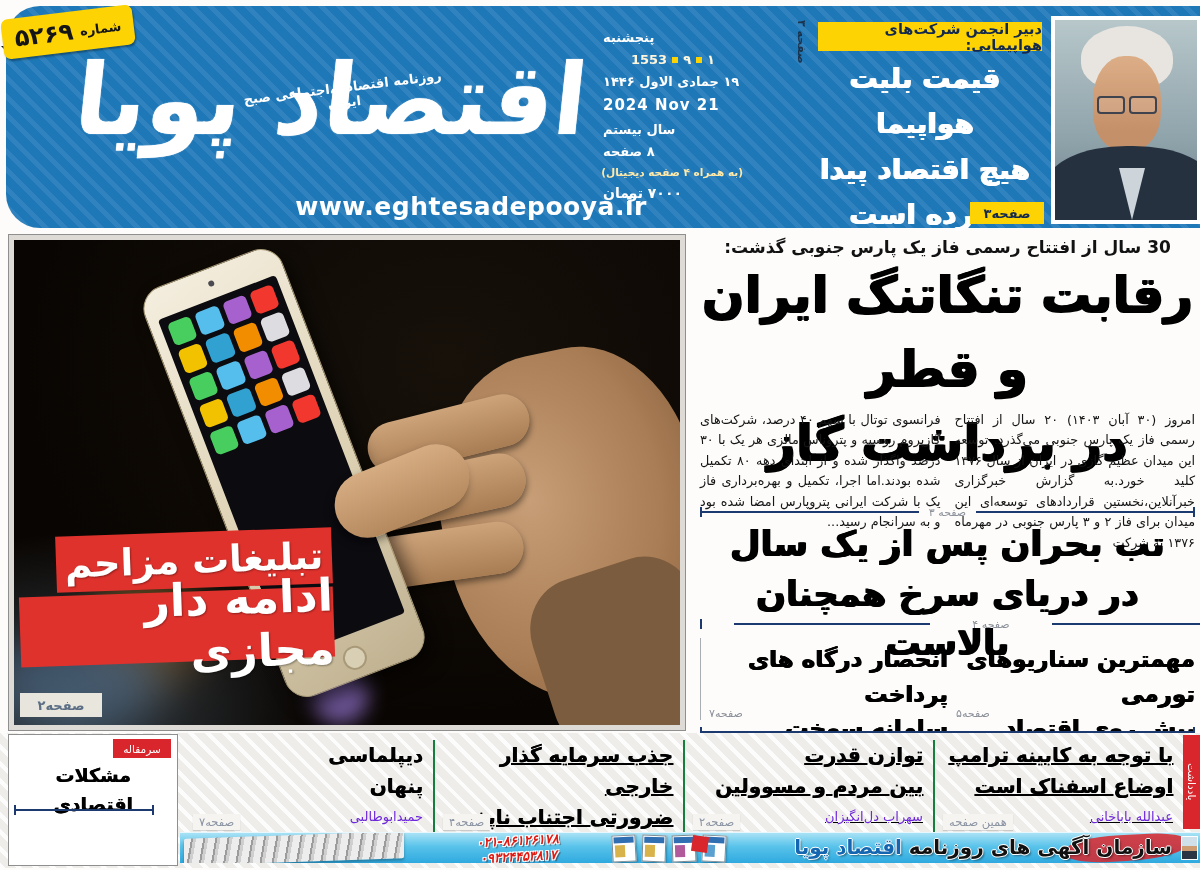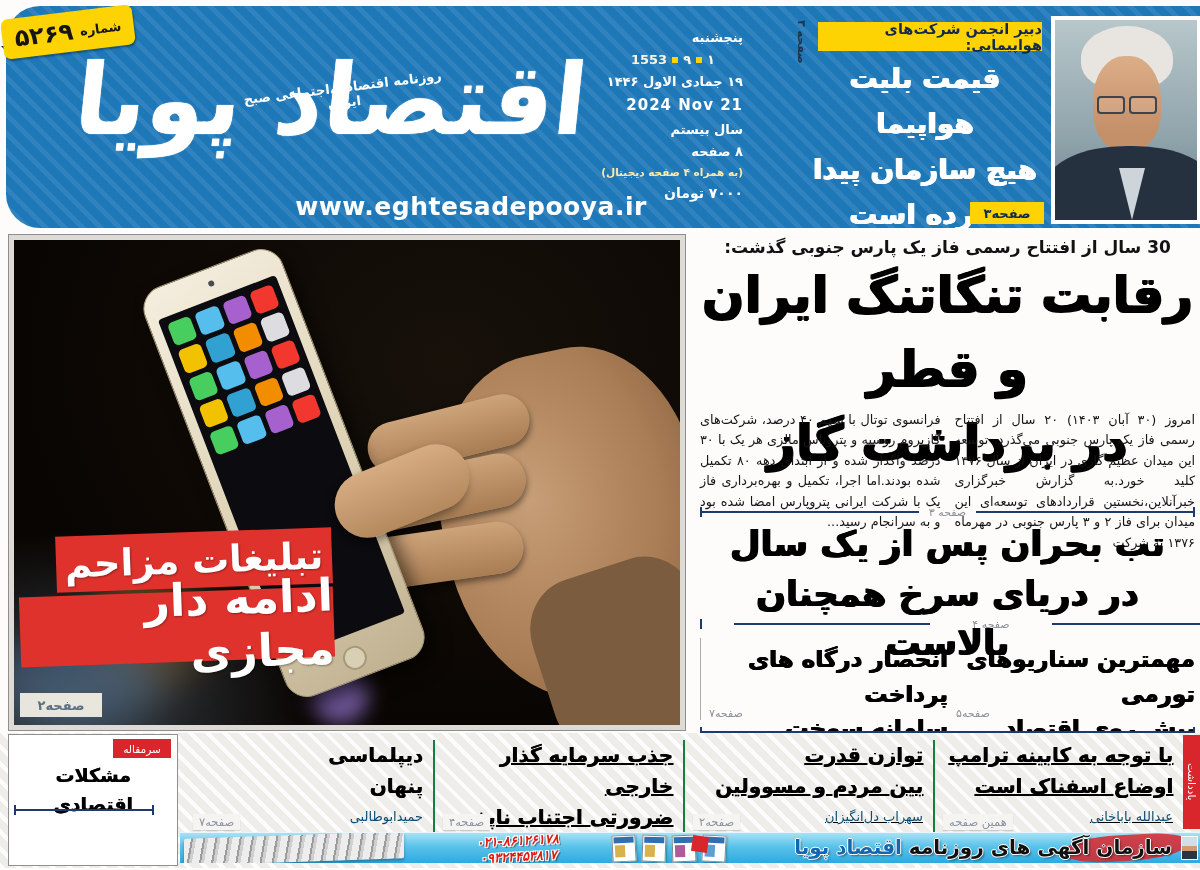--- a/index.html
+++ b/index.html
@@ -19,21 +19,21 @@
   .badge-fold { position:absolute; left:1px; top:46px; width:0; height:0;
     border-right:13px solid #141414; border-bottom:13px solid transparent; z-index:5; }
   .mast-title { position:absolute; left:40px; top:12px; width:570px; height:165px; color:#fff;
     font-size:95px; font-weight:bold; text-align:center; line-height:165px; direction:rtl;
     transform:skewX(-6deg) scaleY(1.04); text-shadow:0 0 1px #fff; white-space:nowrap; }
   .mast-tagline { position:absolute; left:235px; top:74px; width:205px; color:#fff; font-size:13px;
     font-weight:bold; direction:rtl; text-align:center; transform:rotate(-7deg); z-index:3; }
   .mast-url { position:absolute; left:280px; top:186px; width:370px; text-align:center; color:#fff;
     font-size:25px; font-weight:bold; letter-spacing:.5px; }
   .dateblock { position:absolute; left:597px; top:22px; width:140px; color:#fff; direction:rtl;
-    text-align:right; font-size:13px; line-height:1.55; font-weight:bold; white-space:nowrap; }
+    text-align:left; font-size:13px; line-height:1.55; font-weight:bold; white-space:nowrap; }
   .dateblock .row { margin-bottom:2px; }
   .fa-date { display:flex; direction:ltr; justify-content:center; align-items:center; gap:5px; color:#fdf6dd; }
   .fa-date .sq { width:6px; height:6px; background:#fdd304; display:inline-block; }
   .greg { font-size:15px; letter-spacing:1px; direction:ltr; }
   .supp { font-size:10.5px; font-weight:bold; color:#ffe9a8; }
   .price { font-size:14px; margin-top:3px; }
 
   
   .air-side-label { position:absolute; left:789px; top:14px; writing-mode:vertical-rl; font-size:11px;
     color:#1b2638; font-weight:bold; opacity:.85; }
@@ -143,21 +143,21 @@
   .ed-tab { position:absolute; top:4px; right:6px; width:58px; height:19px; background:#d9262c; color:#fff;
     font-size:10.5px; display:flex; align-items:center; justify-content:center; direction:rtl; }
   .ed-title { margin-top:26px; text-align:center; direction:rtl; font-size:19px; font-weight:bold;
     color:#000; line-height:1.5; text-shadow:.5px 0 0 #000; }
   .ed-rule { left:14px; top:804px; width:140px; }
   .notes-row { position:absolute; left:185px; top:740px; width:998px; height:92px; display:flex; direction:rtl; }
   .note { flex:1; position:relative; direction:rtl; padding:0 10px; }
   .note.sep { border-left:2px solid #15803d;text-decoration:underline; }
   .note .t { text-align:right; font-size:20px; font-weight:bold; color:#000; line-height:1.55;
     text-shadow:.5px 0 0 #000; }
-  .note .a { text-align:right; font-size:13px; color:#0c4a6e; margin-top:7px; }
+  .note .a { text-align:right; font-size:13px; color:#6d28d9; margin-top:7px; }
   .note .pg { position:absolute; left:8px; bottom:2px; font-size:11.5px; color:#8a93a3; background:#f6f4f0;
     padding:1px 6px; box-shadow:0 1px 1px rgba(0,0,0,.15); }
   .notes-tab { position:absolute; left:1183px; top:735px; width:17px; height:94px; background:#d9262c;
     color:#fff; writing-mode:vertical-rl; font-size:10.5px; display:flex; align-items:center;
     justify-content:center; letter-spacing:1px; }
 
   
   .banner { position:absolute; left:180px; top:832px; width:1020px; height:31px;
     background:linear-gradient(180deg,#a8e2f5 0%, #59c3ea 45%, #2fa9df 100%);
     border-top:1px solid #e8f7fd; overflow:hidden; }
@@ -210,21 +210,21 @@
       <div class="row">سال بیستم</div>
       <div class="row">۸ صفحه</div>
       <div class="row supp">(به همراه ۴ صفحه دیجیتال)</div>
       <div class="row price">۷۰۰۰ تومان</div>
     </div>
 
     <div class="air-side-label">صفحه ۳</div>
     <div class="air-kicker">دبیر انجمن شرکت‌های هواپیمایی:</div>
     <div class="air-headline">
       <div>قیمت بلیت هواپیما</div>
-      <div>هیچ سازمان پیدا</div>
+      <div>هیچ اقتصاد پیدا</div>
       <div>نکرده است</div>
     </div>
     <div class="air-page">صفحه۳</div>
     <div class="air-photo">
       <div class="bgfade"></div>
       <div class="man-hair"></div>
       <div class="man-face"></div>
       <div class="man-glasses"></div>
       <div class="man-suit"></div>
       <div class="man-shirt"></div>

